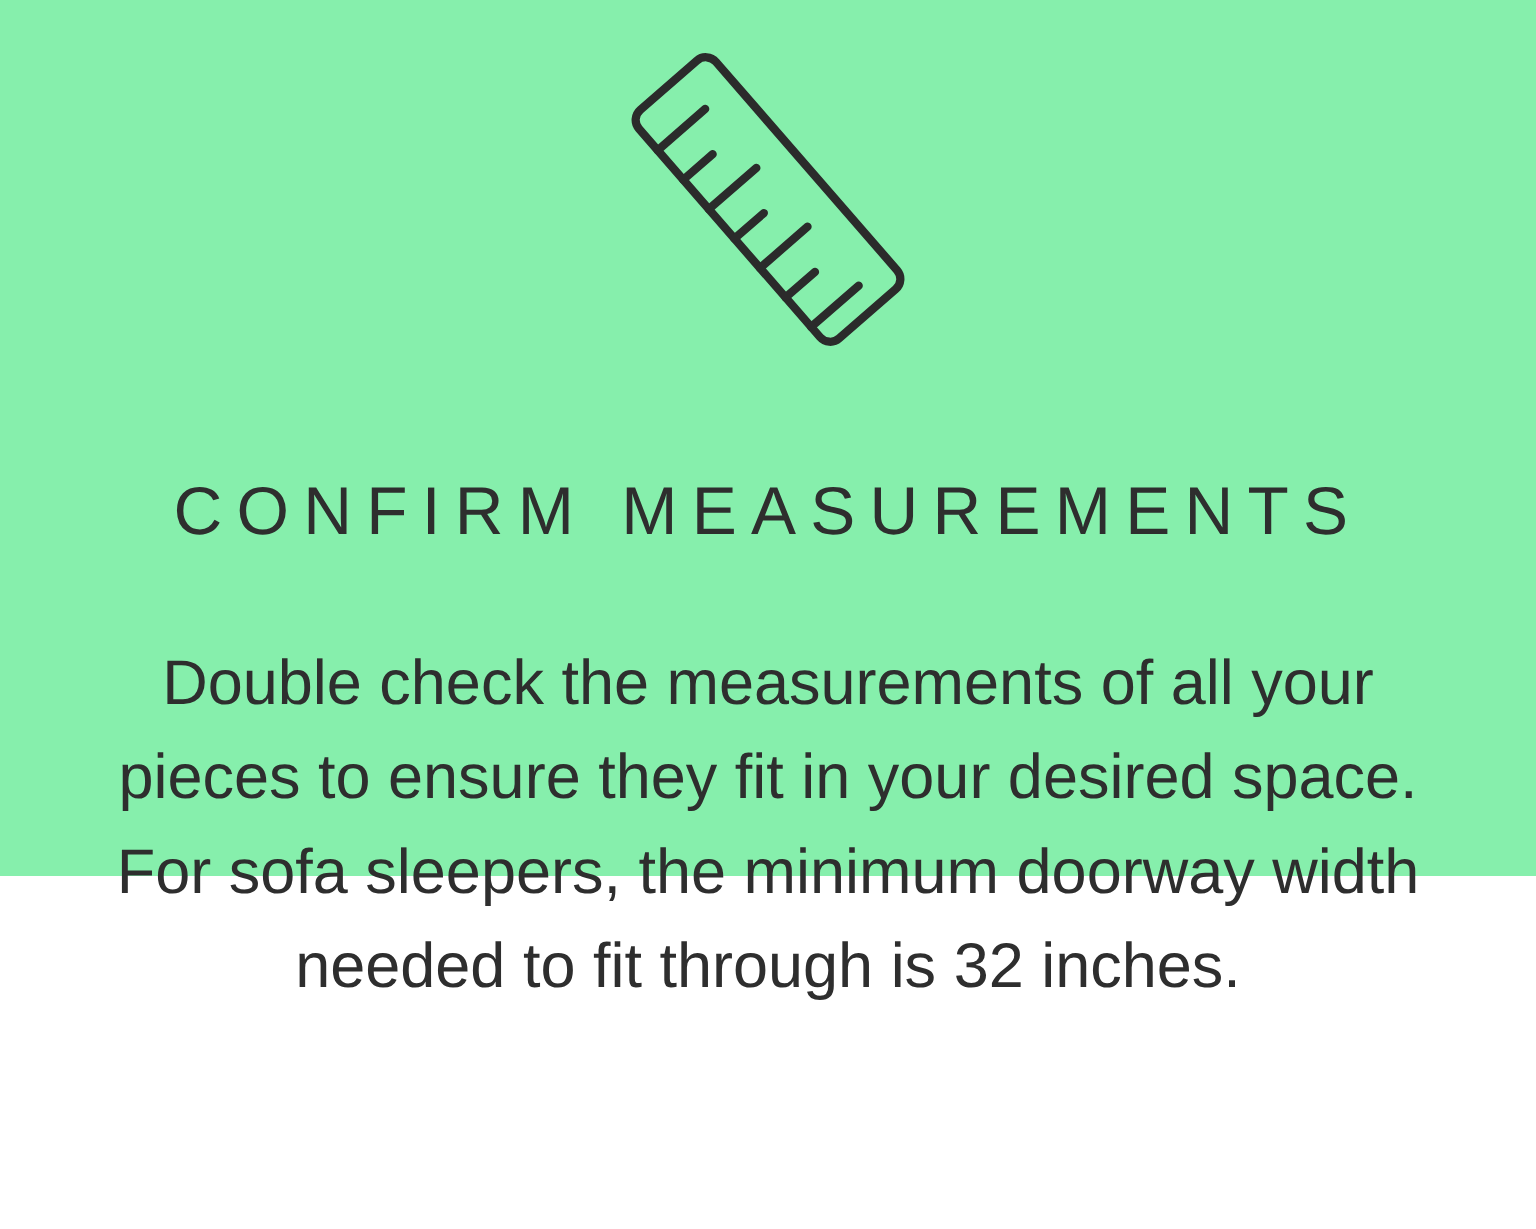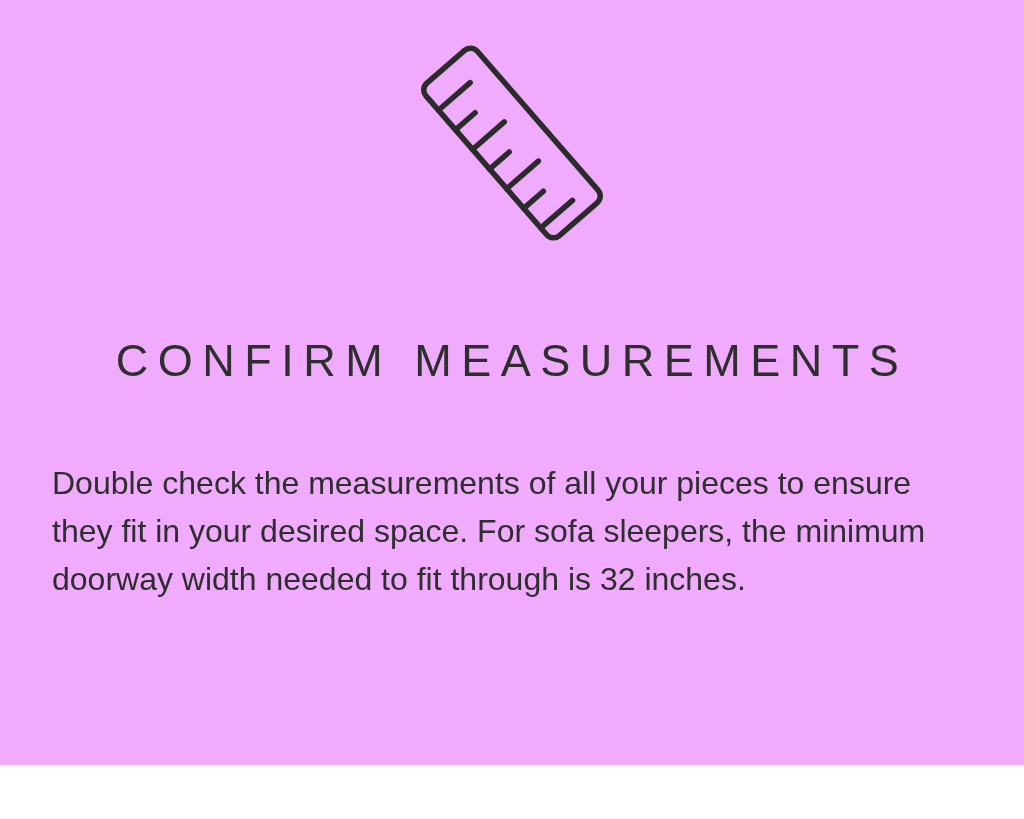--- a/index.html
+++ b/index.html
@@ -9,26 +9,26 @@
   }
   body {
     width: 1024px;
     height: 819px;
     overflow: hidden;
     font-family: "Liberation Sans", sans-serif;
     color: #2b2b2b;
   }
   .card {
     width: 1024px;
-    height: 765px;
+    height: 584px;
     box-sizing: border-box;
     display: flex;
     flex-direction: column;
     align-items: center;
-    background: #f0abfc;
+    background: #86efac;
   }
   .icon-wrap {
     margin-top: 18px;
     width: 300px;
     height: 250px;
     display: flex;
     align-items: center;
     justify-content: center;
   }
   .icon-wrap svg {
@@ -38,23 +38,24 @@
     margin-top: 70px;
     font-size: 45px;
     line-height: 1;
     letter-spacing: 9.5px;
     font-weight: 400;
     color: #2e2e2e;
     text-align: center;
     white-space: nowrap;
   }
   .body-copy {
-    margin-top: 76px;
+    margin-top: 60px;
     width: 920px;
-    font-size: 32px;
+    text-align: center;
+    font-size: 42px;
     line-height: 1.5;
     font-weight: 400;
     color: #2e2e2e;
   }
 </style>
 </head>
 <body>
 
 <div class="card">
 

